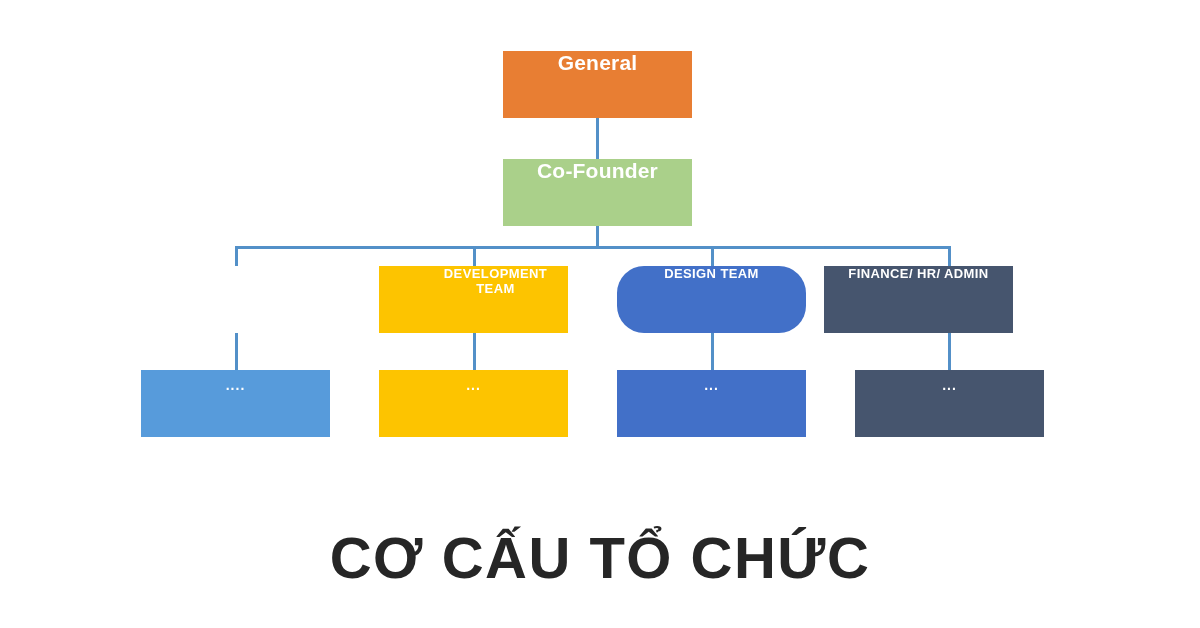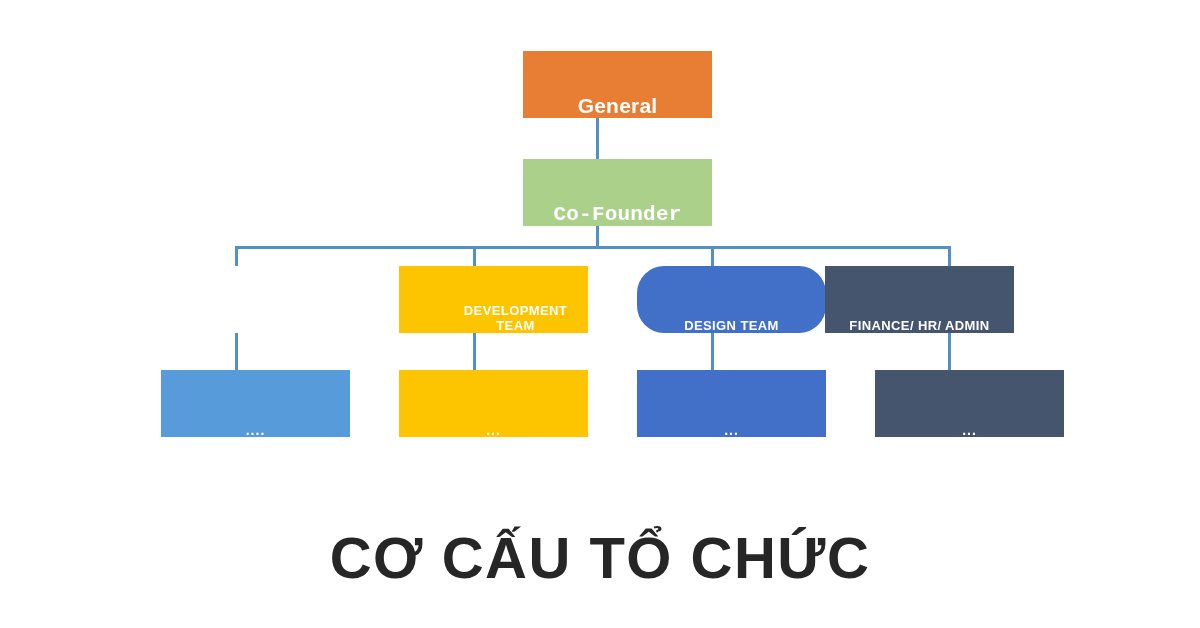--- a/index.html
+++ b/index.html
@@ -16,25 +16,24 @@
   }
   #chart-root {
     position: relative;
     width: 1200px;
     height: 628px;
   }
   .node {
     position: absolute;
     box-sizing: border-box;
     display: flex;
-    align-items: flex-end;
+    align-items: flex-start;
     justify-content: center;
     text-align: center;
     color: #ffffff;
-    margin-left: 20px;
   }
   .node-top {
     width: 189px;
     height: 67px;
     left: 503px;
   }
   #node-general {
     top: 51px;
     background: #e87e33;
   }
@@ -102,21 +101,21 @@
 <body style="background: rgb(255, 255, 255);">
 
 <div id="chart-root">
 
   <div class="node node-top" id="node-general" style="background: rgb(232, 126, 51);">
     <span class="node-label">General</span>
   </div>
 
   <div class="connector connector-v" style="left: 596px; top: 118px; height: 41px; background: rgb(83, 144, 200);"></div>
 
-  <div class="node node-top" id="node-cofounder" style="background: rgb(170, 208, 138); font-family: Liberation Mono, monospace;">
+  <div class="node node-top" id="node-cofounder" style="background: rgb(170, 208, 138);">
     <span class="node-label">Co-Founder</span>
   </div>
 
   <div class="connector connector-v" style="left: 596px; top: 226px; height: 21px; background: rgb(83, 144, 200);"></div>
 
   <div class="connector connector-h" style="left: 236px; top: 246px; width: 714px; background: rgb(83, 144, 200);"></div>
 
   <div class="connector connector-v" style="left: 235px; top: 246px; height: 20px; background: rgb(83, 144, 200);"></div>
   <div class="connector connector-v" style="left: 473px; top: 246px; height: 20px; background: rgb(83, 144, 200);"></div>
   <div class="connector connector-v" style="left: 711px; top: 246px; height: 20px; background: rgb(83, 144, 200);"></div>
@@ -129,21 +128,21 @@
 
 
   <div class="node node-team" style="left: 379px; background: rgb(253, 196, 0); padding-left: 44px;">
     <span class="node-label">DEVELOPMENT TEAM</span>
   </div>
 
   <div class="node node-team" style="left: 617px; background: rgb(66, 112, 200); border-radius: 27px;">
     <span class="node-label">DESIGN TEAM</span>
   </div>
 
-  <div class="node node-team" style="left: 805px; background: rgb(70, 85, 110);">
+  <div class="node node-team" style="left: 824px; background: rgb(70, 85, 110);">
     <span class="node-label">FINANCE/ HR/ ADMIN</span>
   </div>
 
   <div class="node node-sub" style="left: 141px; background: rgb(87, 155, 219);">
     <span class="node-label">....</span>
   </div>
 
   <div class="node node-sub" style="left: 379px; background: rgb(253, 196, 0);">
     <span class="node-label">...</span>
   </div>

